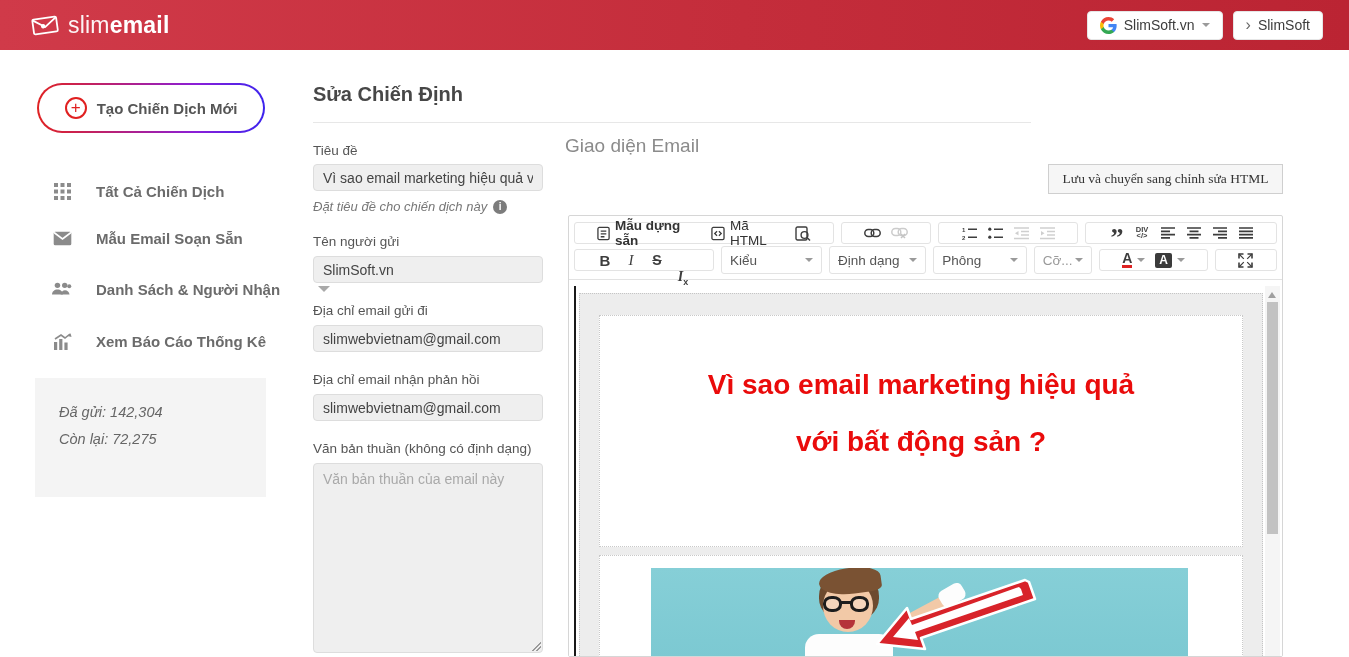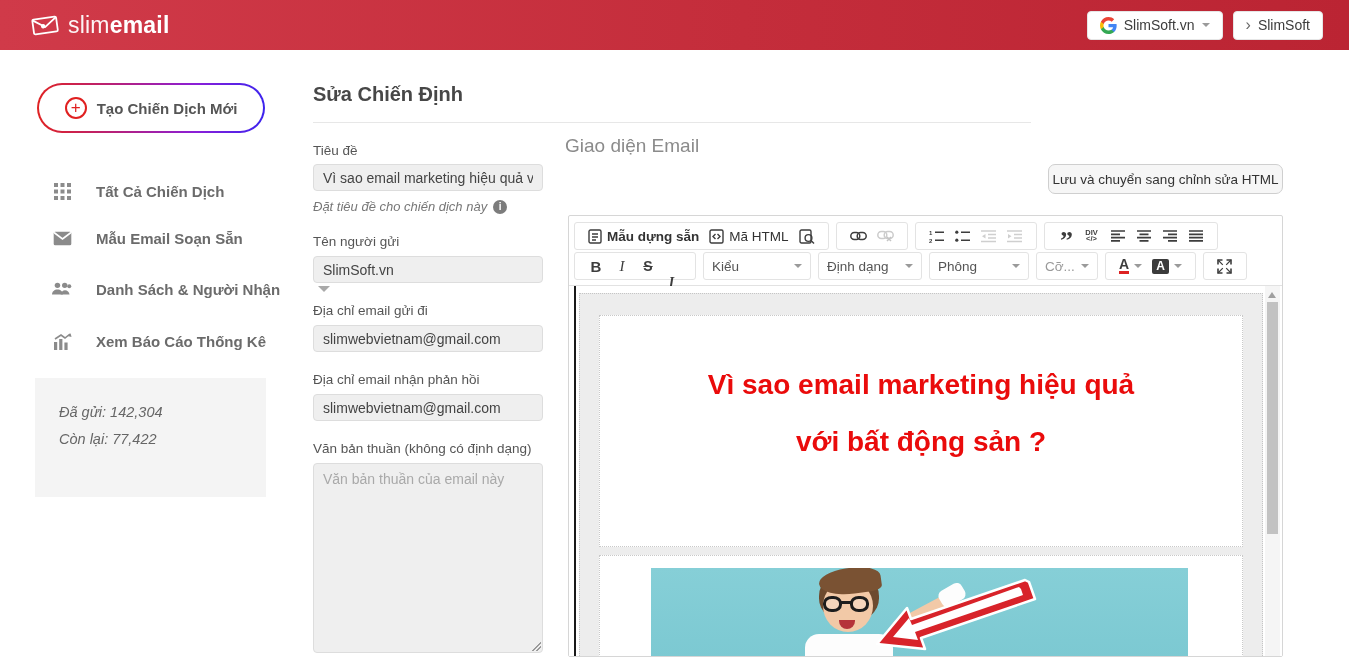--- a/index.html
+++ b/index.html
@@ -62,29 +62,29 @@
                font-size:14px; color:#444; resize:none; font-family:"Liberation Sans",sans-serif; outline:none; }
   .ftextarea::placeholder { color:#a9a9a9; }
   .resize-grip { position:absolute; left:531px; top:641px; width:10px; height:10px;
                  background:
                   linear-gradient(135deg, transparent 0 55%, #9a9a9a 55% 63%, transparent 63% 75%, #9a9a9a 75% 83%, transparent 83%);
                  pointer-events:none; }
 
   
   .section-title { position:absolute; left:565px; top:135px; font-size:19px; color:#8b8b8b; }
   .save-html-btn { position:absolute; left:1048px; top:164px; width:235px; height:30px;
-                   background:#f6f6f6; border:1px solid #cfcfcf; border-radius:7px;
-                   font-size:13.5px; color:#333; cursor:pointer; font-family:Liberation Sans, sans-serif; }
+                   background:#f6f6f6; border:1px solid #cfcfcf; border-radius:0;
+                   font-size:13.5px; color:#333; cursor:pointer; font-family:Liberation Serif, serif; }
 
   .editor { position:absolute; left:568px; top:215px; width:715px; height:442px;
             border:1px solid #d6d6d6; background:#fff; border-radius:2px; }
   .toolbar { padding:4px 5px 3px 5px; border-bottom:1px solid #e2e2e2; }
   .tb-row { display:flex; align-items:center; gap:7px; margin:2px 0; flex-wrap:nowrap; }
   .tb-group { display:flex; align-items:center; border:1px solid #e3e3e3; border-radius:3px;
-              background:#fff; height:28px; padding:0 8px; }
+              background:#fff; height:22px; padding:0 17px; }
   .tb-btn { min-width:26px; height:24px; display:flex; align-items:center; justify-content:center;
             gap:5px; padding:0 5px; cursor:pointer; border-radius:2px; color:#3d3d3d; }
   .tb-btn.disabled { color:#c9c9c9; cursor:default; }
   .tb-label { font-size:13.5px; color:#333; }
   .tb-label.bold { font-weight:700; }
   .tb-dd { display:flex; align-items:center; justify-content:space-between; height:28px;
            border:1px solid #e3e3e3; border-radius:3px; padding:0 8px; cursor:pointer; background:#fff; }
   .tb-dd .tb-label { color:#555; }
   .glyph-b { font-weight:700; font-size:15px; }
   .glyph-i { font-style:italic; font-family:"Liberation Serif",serif; font-size:15px; }
@@ -226,21 +226,21 @@
       </g>
       <path d="M2 6 L8 2 L12 5 L17 1" fill="none" stroke="#8b8b8b" stroke-width="1.6"></path>
       <path d="M17.5 0.2 L18.6 4 L14.8 3 Z" fill="#8b8b8b"></path>
     </svg>
   </span>
   <span class="nav-label">Xem Báo Cáo Thống Kê</span>
 </div>
 
 <div class="quota-box">
   <div class="quota-line"><span>Đã gửi:</span> <span>142,304</span></div>
-  <div class="quota-line"><span>Còn lại:</span> <span>77,422</span></div>
+  <div class="quota-line"><span>Còn lại:</span> <span>72,275</span></div>
 </div>
 
 <div class="page-title">Sửa Chiến Định</div>
 <div class="title-divider"></div>
 
 <div class="flabel" style="top:143px;">Tiêu đề</div>
 <input class="finput" style="top: 164px;" value="Vì sao email marketing hiệu quả với Bất động sản ?">
 <div class="fhelp">
   <span>Đặt tiêu đề cho chiến dịch này</span>
   <span class="info-dot">i</span>

